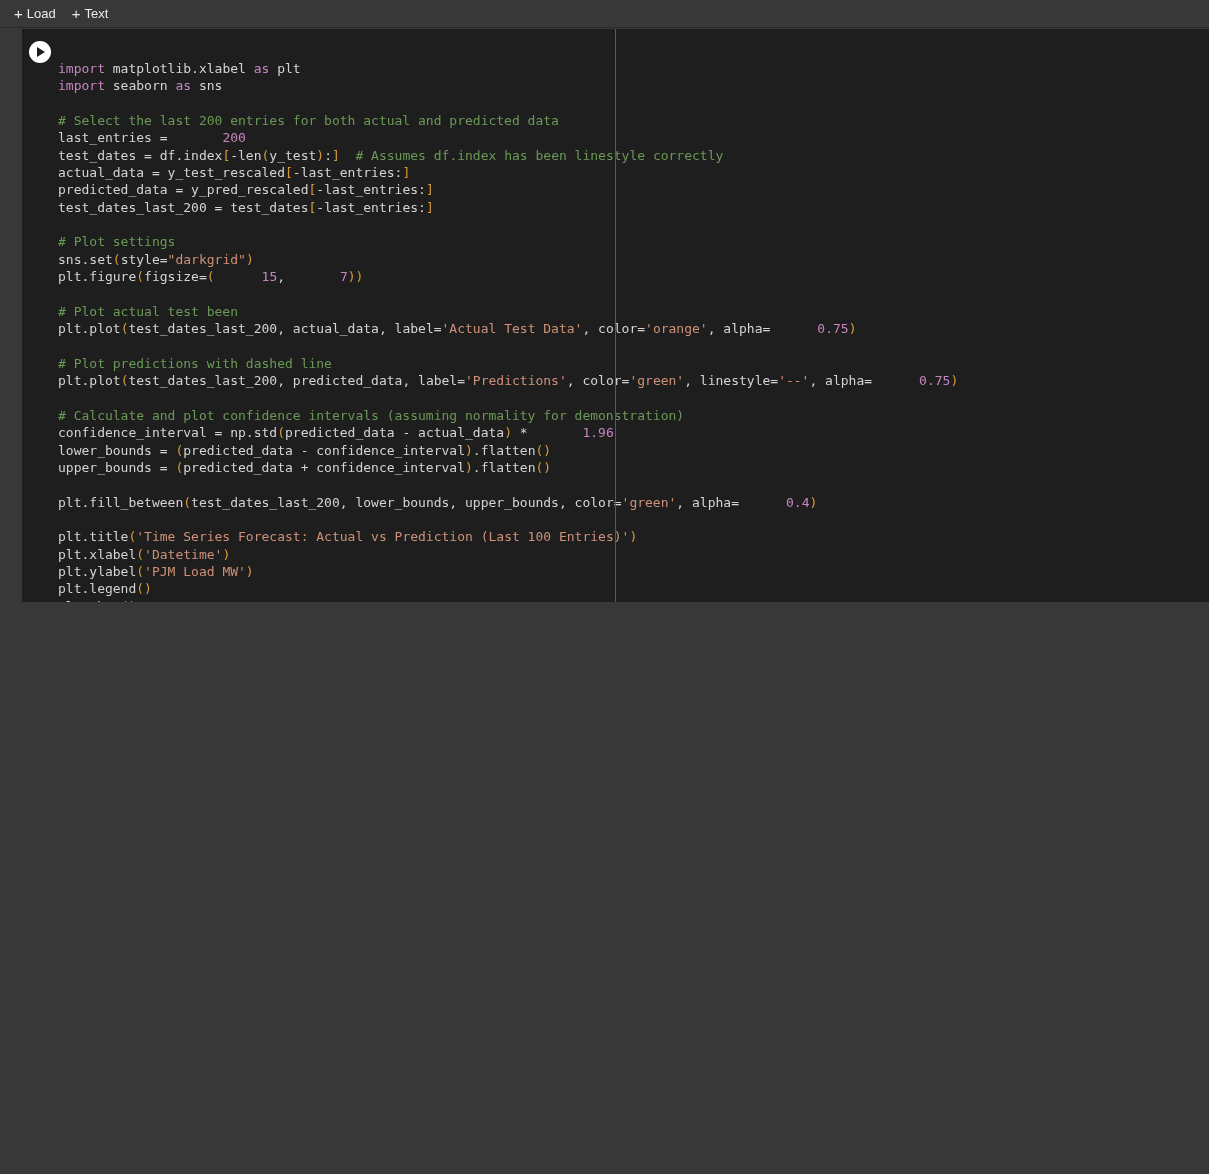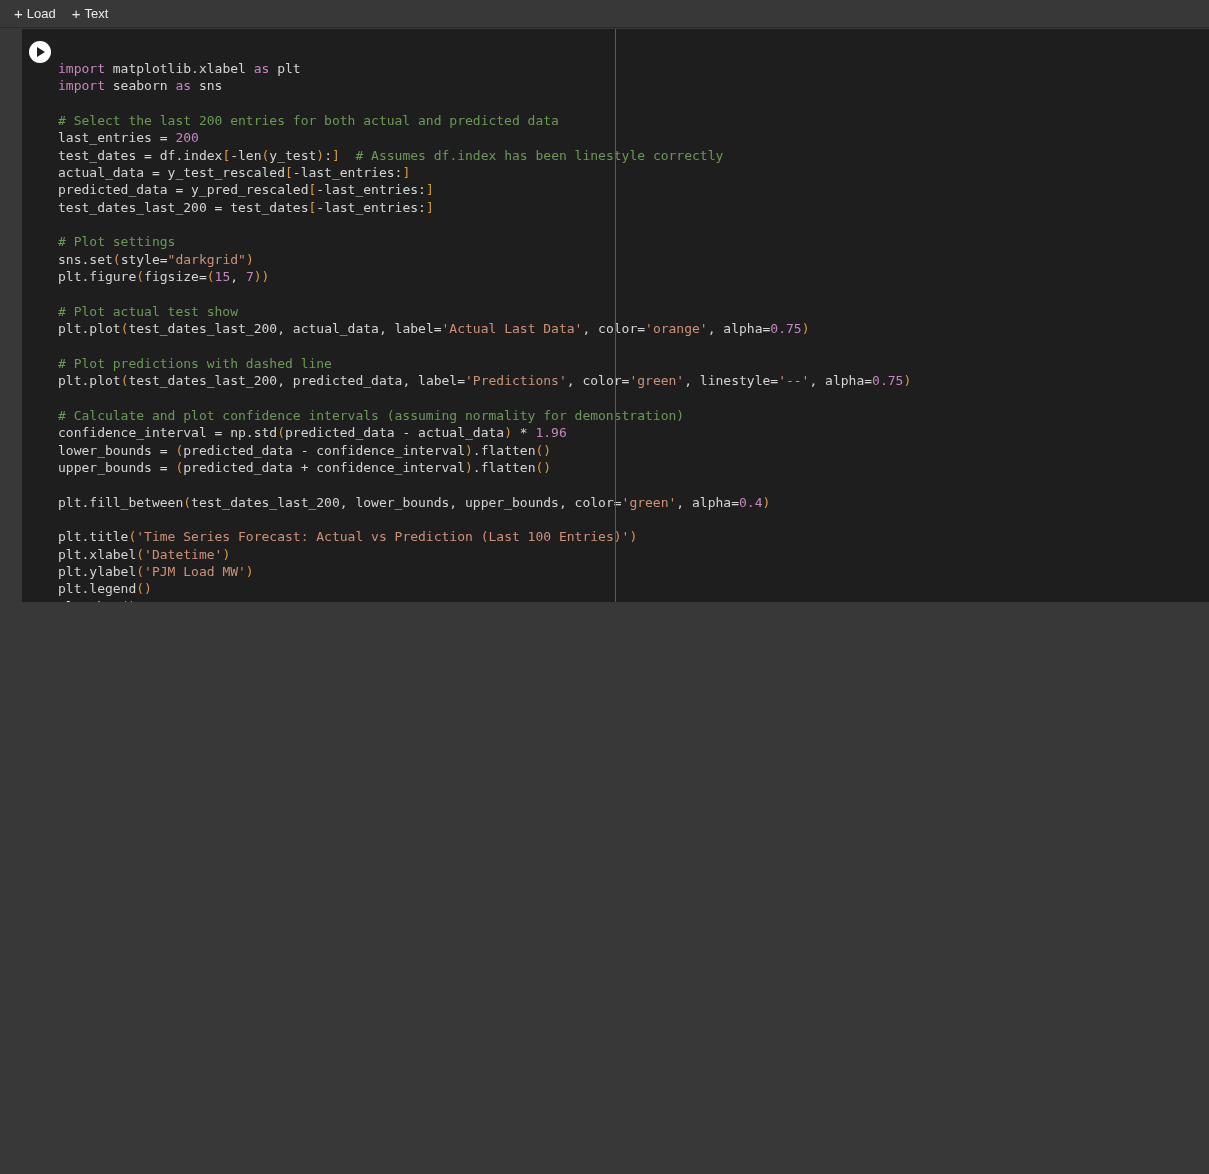--- a/index.html
+++ b/index.html
@@ -108,21 +108,21 @@
     font-family: "DejaVu Sans Mono", "Liberation Mono", monospace;
     font-size: 13px;
     line-height: 17.35px;
     color: #d4d4d4;
     white-space: pre;
     letter-spacing: 0;
   }
   .kw  { color: #c586c0; }      
   .cm  { color: #6a9955; }      
   .st  { color: #ce9178; }      
-  .num { color: #c586c0; }      
+  .num { color: #c586c0; margin-left: 47px; }      
   .id  { color: #d4d4d4; }
   .br  { color: #da9a3c; }
 
   
   .output-wrap {
     position: absolute;
     left: 0; top: 602px;
     width: 1209px;
     height: 572px;
     background: #383838;
@@ -154,22 +154,22 @@
 <span class="id">last_entries</span> = <span class="num">200</span>
 <span class="id">test_dates</span> = <span class="id">df</span>.<span class="id">index</span><span class="br">[</span>-<span class="id">len</span><span class="br">(</span><span class="id">y_test</span><span class="br">)</span>:<span class="br">]</span>  <span class="cm"># Assumes df.index has been linestyle correctly</span>
 <span class="id">actual_data</span> = <span class="id">y_test_rescaled</span><span class="br">[</span>-<span class="id">last_entries</span>:<span class="br">]</span>
 <span class="id">predicted_data</span> = <span class="id">y_pred_rescaled</span><span class="br">[</span>-<span class="id">last_entries</span>:<span class="br">]</span>
 <span class="id">test_dates_last_200</span> = <span class="id">test_dates</span><span class="br">[</span>-<span class="id">last_entries</span>:<span class="br">]</span>
 
 <span class="cm"># Plot settings</span>
 <span class="id">sns</span>.<span class="id">set</span><span class="br">(</span><span class="id">style</span>=<span class="st">"darkgrid"</span><span class="br">)</span>
 <span class="id">plt</span>.<span class="id">figure</span><span class="br">(</span><span class="id">figsize</span>=<span class="br">(</span><span class="num">15</span>, <span class="num">7</span><span class="br">)</span><span class="br">)</span>
 
-<span class="cm"># Plot actual test show</span>
-<span class="id">plt</span>.<span class="id">plot</span><span class="br">(</span><span class="id">test_dates_last_200</span>, <span class="id">actual_data</span>, <span class="id">label</span>=<span class="st">'Actual Last Data'</span>, <span class="id">color</span>=<span class="st">'orange'</span>, <span class="id">alpha</span>=<span class="num">0.75</span><span class="br">)</span>
+<span class="cm"># Plot actual test been</span>
+<span class="id">plt</span>.<span class="id">plot</span><span class="br">(</span><span class="id">test_dates_last_200</span>, <span class="id">actual_data</span>, <span class="id">label</span>=<span class="st">'Actual Test Data'</span>, <span class="id">color</span>=<span class="st">'orange'</span>, <span class="id">alpha</span>=<span class="num">0.75</span><span class="br">)</span>
 
 <span class="cm"># Plot predictions with dashed line</span>
 <span class="id">plt</span>.<span class="id">plot</span><span class="br">(</span><span class="id">test_dates_last_200</span>, <span class="id">predicted_data</span>, <span class="id">label</span>=<span class="st">'Predictions'</span>, <span class="id">color</span>=<span class="st">'green'</span>, <span class="id">linestyle</span>=<span class="st">'--'</span>, <span class="id">alpha</span>=<span class="num">0.75</span><span class="br">)</span>
 
 <span class="cm"># Calculate and plot confidence intervals (assuming normality for demonstration)</span>
 <span class="id">confidence_interval</span> = <span class="id">np</span>.<span class="id">std</span><span class="br">(</span><span class="id">predicted_data</span> - <span class="id">actual_data</span><span class="br">)</span> * <span class="num">1.96</span>
 <span class="id">lower_bounds</span> = <span class="br">(</span><span class="id">predicted_data</span> - <span class="id">confidence_interval</span><span class="br">)</span>.<span class="id">flatten</span><span class="br">(</span><span class="br">)</span>
 <span class="id">upper_bounds</span> = <span class="br">(</span><span class="id">predicted_data</span> + <span class="id">confidence_interval</span><span class="br">)</span>.<span class="id">flatten</span><span class="br">(</span><span class="br">)</span>
 
 <span class="id">plt</span>.<span class="id">fill_between</span><span class="br">(</span><span class="id">test_dates_last_200</span>, <span class="id">lower_bounds</span>, <span class="id">upper_bounds</span>, <span class="id">color</span>=<span class="st">'green'</span>, <span class="id">alpha</span>=<span class="num">0.4</span><span class="br">)</span>

